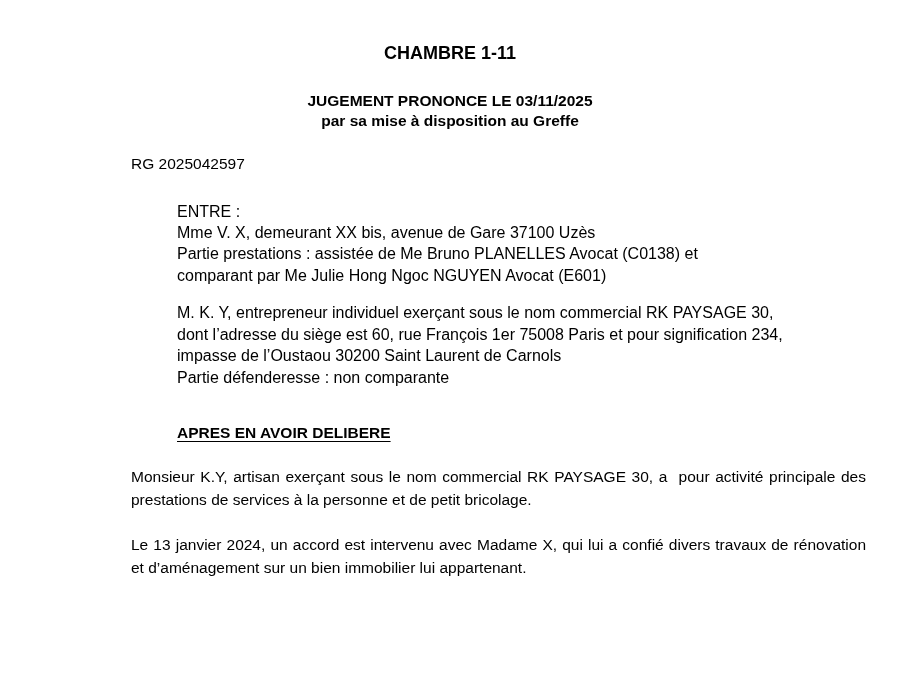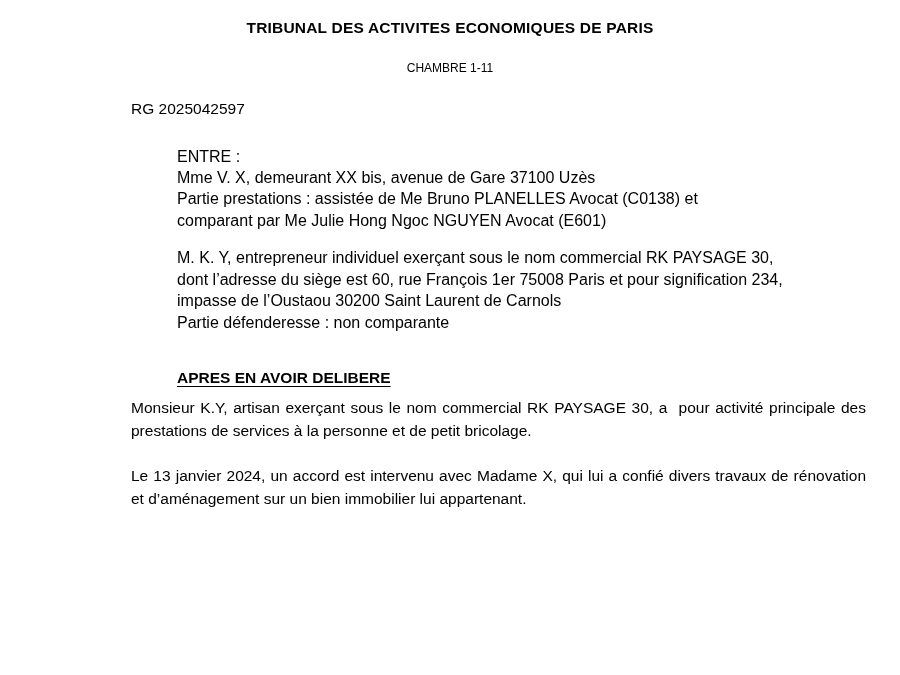--- a/index.html
+++ b/index.html
@@ -29,22 +29,22 @@
     padding-top: 18px;
     text-align: center;
   }
   .court-title {
     font-weight: bold;
     font-size: 15.5px;
     letter-spacing: 0.2px;
     line-height: 1.25;
   }
   .chamber {
-    font-weight: normal;
-    font-size: 12px;
+    font-weight: bold;
+    font-size: 18px;
     margin-top: 24px;
     line-height: 1.25;
   }
   .judgment-block {
     margin-top: 26px;
     line-height: 1.32;
   }
   .judgment-line-1 {
     font-weight: bold;
     font-size: 15.5px;
@@ -108,36 +108,42 @@
     font-size: 15.5px;
     line-height: 1.5;
     text-align: justify;
     text-justify: inter-word;
     margin: 0;
   }
   .para + .para {
     margin-top: 21px;
   }
   .paras-wrap {
-    margin-top: 8px;
+    margin-top: 22px;
   }
   
   .ws-pre { white-space: pre-wrap; }
 </style>
 </head>
 <body>
 
 <div class="page">
 
   <div class="doc-header">
 
-    <div class="court-title">TRIBUNAL DES ACTIVITES ECONOMIQUES DE PARIS</div>
 
     <div class="chamber">CHAMBRE 1-11</div>
 
+    <div class="judgment-block">
+      <div class="judgment-line-1">
+        <span>JUGEMENT PRONONCE LE</span>
+        <span class="date">03/11/2025</span>
+      </div>
+      <div class="judgment-line-2">par sa mise à disposition au Greffe</div>
+    </div>
   </div>
 
   <div class="body-area">
 
     <div class="rg-line">RG 2025042597</div>
 
     <div class="party-block">
 
       <div class="party-group">
         <p class="nojust">ENTRE :</p>

